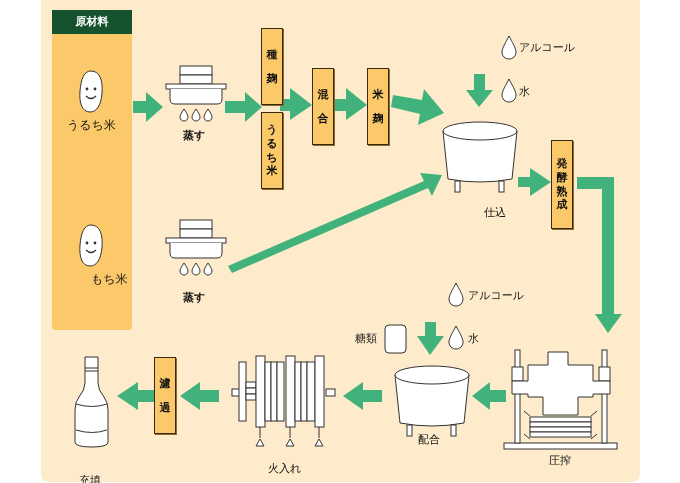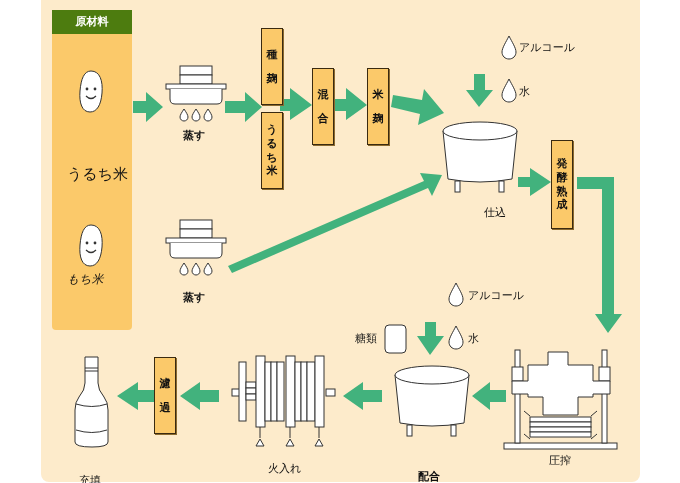--- a/index.html
+++ b/index.html
@@ -1,19 +1,19 @@
 <!DOCTYPE html>
 <html><head>
 <meta charset="utf-8">
 <style>
   html,body{margin:0;padding:0;background:#ffffff;}
   body{width:680px;height:483px;position:relative;overflow:hidden;font-family:"DejaVu Sans",sans-serif;}
   .panel{position:absolute;left:41px;top:0;width:599px;height:482px;background:#fdebcb;border-radius:0 0 8px 8px;}
   .raw-col{position:absolute;left:52px;top:10px;width:80px;height:320px;background:#fbc96a;border-radius:2px 2px 4px 4px;}
-  .raw-head{position:absolute;left:52px;top:10px;width:80px;height:24px;background:#4d7c0f;color:#fff;font-size:11px;text-align:center;line-height:24px;font-weight:bold;}
+  .raw-head{position:absolute;left:52px;top:10px;width:80px;height:24px;background:#14532d;color:#fff;font-size:11px;text-align:center;line-height:24px;font-weight:bold;}
   .lbl{position:absolute;font-size:11px;color:#111;white-space:nowrap;}
   .vbox{position:absolute;background:#fbc96a;border:1px solid #3a2a10;box-shadow:1px 1px 0 #8a6a30;display:flex;flex-direction:column;align-items:center;justify-content:center;font-size:11px;color:#111;font-weight:bold;line-height:1.25;}
   .vbox span{display:block;}
   svg.diagram{position:absolute;left:0;top:0;}
 </style>
 </head>
 <body>
 
 <div class="panel"></div>
 <div class="raw-col"></div>
@@ -123,22 +123,22 @@
     <polygon points="319,439 315,446 323,446"></polygon>
   </g>
 
   <g fill="#fff" stroke="#333" stroke-width="1">
     <path d="M85,357 L98,357 L98,383 Q98,390 104,397 Q108,402 108,410 L108,442 Q108,447 92,447 Q75,447 75,442 L75,410 Q75,402 79,397 Q85,390 85,383 Z"></path>
     <path d="M85,368 L98,368 M85,371 L98,371" fill="none"></path>
     <path d="M76,404 Q92,409 107,404 M76,430 Q92,435 107,430" fill="none"></path>
   </g>
 </svg>
 
-<div class="lbl" style="left:67px;top:117px;font-size:15px;margin-top:48px;">うるち米</div>
-<div class="lbl" style="left:67px;top:271px;font-size:12px;font-style:italic;">もち米</div>
+<div class="lbl" style="left:67px;top:117px;font-size:12px;">うるち米</div>
+<div class="lbl" style="left:91px;top:271px;font-size:12px;">もち米</div>
 
 <div class="lbl" style="left:183px;top:128px;font-weight:bold;">蒸す</div>
 <div class="lbl" style="left:183px;top:290px;font-weight:bold;">蒸す</div>
 
 <div class="vbox" style="left:261px;top:28px;width:20px;height:75px;">
   <span>種</span>
   <span style="margin-top:10px;">麹</span>
 </div>
 <div class="vbox" style="left:261px;top:112px;width:20px;height:75px;">
   <span>う</span>
@@ -167,15 +167,15 @@
 
 <div class="lbl" style="left:519px;top:40px;">アルコール</div>
 <div class="lbl" style="left:519px;top:84px;">水</div>
 
 <div class="lbl" style="left:468px;top:288px;">アルコール</div>
 <div class="lbl" style="left:468px;top:331px;">水</div>
 <div class="lbl" style="left:355px;top:331px;">糖類</div>
 
 <div class="lbl" style="left:468px;top:205px;margin-left:16px;">仕込</div>
 <div class="lbl" style="left:549px;top:453px;text-align:right;">圧搾</div>
-<div class="lbl" style="left:418px;top:469px;font-weight:bold;">配合</div>
+<div class="lbl" style="left:418px;top:432px;">配合</div>
 <div class="lbl" style="left:268px;top:461px;">火入れ</div>
 <div class="lbl" style="left:79px;top:473px;">充填</div>
 
 </body></html>

